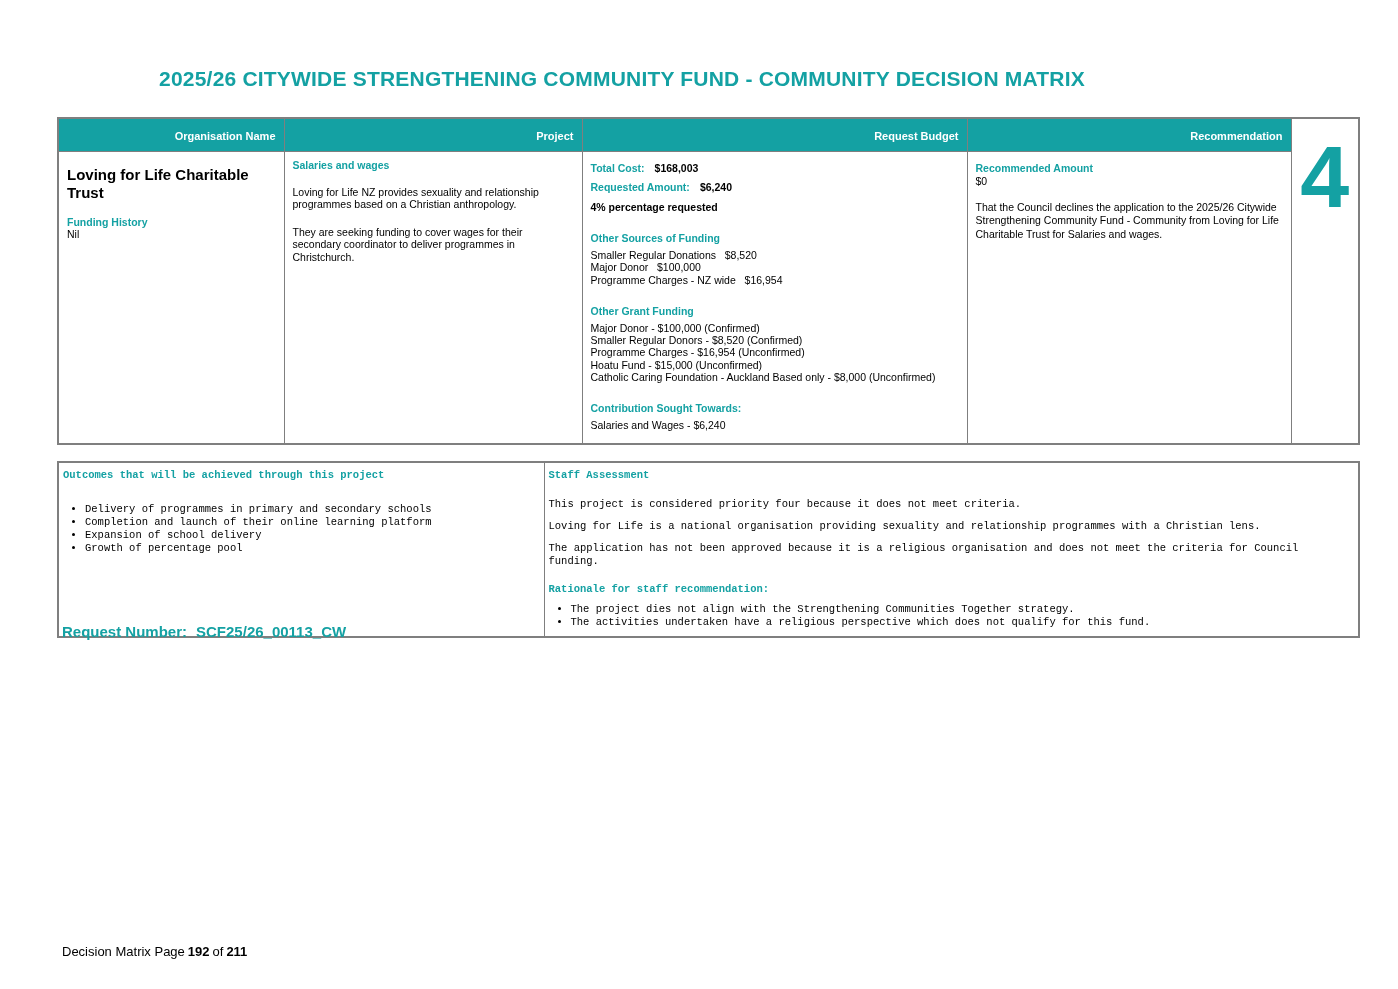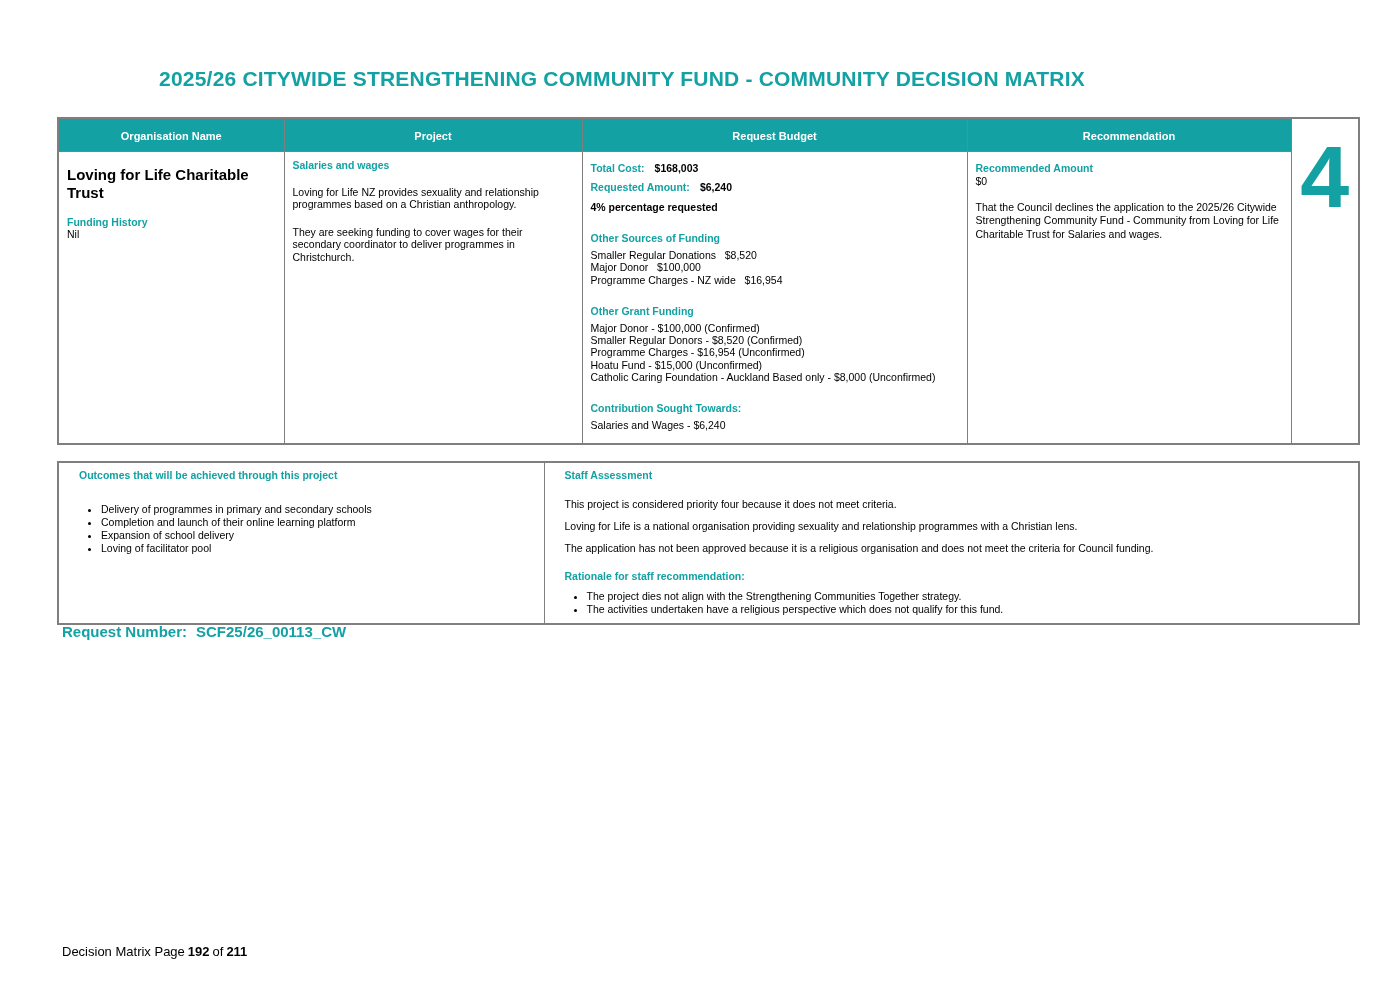--- a/index.html
+++ b/index.html
@@ -16,21 +16,21 @@
     font-size:21px; font-weight:bold; letter-spacing:0.2px;
   }
   table { border-collapse:collapse; table-layout:fixed; }
   .matrix-table {
     position:absolute; top:117px; left:57px; width:1301px;
     border:2px solid var(--border);
   }
   .matrix-table th, .matrix-table td { border:1px solid var(--border); }
   .matrix-table th {
     background:var(--teal); color:#fff; font-size:11px; font-weight:bold;
-    text-align:center; vertical-align:middle; height:33px; padding:8px 8px 6px 8px;
+    text-align:right; vertical-align:middle; height:33px; padding:8px 8px 6px 8px;
   }
   .matrix-table td.body-cell {
     background:#fff; vertical-align:top; height:293px;
     padding:10px 8px; line-height:1.2;
   }
   .priority-cell {
     background:#fff; vertical-align:top; text-align:center; padding-top:18px;
   }
   .priority-number {
     color:var(--teal); font-size:88px; font-weight:bold; line-height:0.9;
@@ -54,21 +54,21 @@
   
   .rec-amount-value { margin-top:1px; }
   .rec-text { margin-top:13px; line-height:1.3; }
   
   .assessment-table {
     position:absolute; top:461px; left:57px; width:1301px;
     border:2px solid var(--border);
   }
   .assessment-table td {
     border:1px solid var(--border); vertical-align:top;
-    height:146px; padding:6px 20px; line-height:1.2;
+    height:146px; padding:6px 4px; line-height:1.2;font-family:Liberation Mono, monospace;
   }
   .outcomes-list { margin-top:21px; padding-left:22px; }
   .outcomes-list li { line-height:1.24; }
   .staff-paragraphs div { margin-top:16px; line-height:1.25; }
   .staff-paragraphs div + div { margin-top:9px; }
   .rationale-label { margin-top:15px; }
   .rationale-list { margin-top:7px; padding-left:22px; }
   .rationale-list li { line-height:1.3; }
   
   .request-number { position:absolute; top:623px; left:62px; font-size:15px; }
@@ -153,21 +153,21 @@
       <col style="width:815px">
     </colgroup>
   <tbody>
       <tr>
     <td>
       <div class="teal-label">Outcomes that will be achieved through this project</div>
       <ul class="outcomes-list">
             <li>Delivery of programmes in primary and secondary schools</li>
             <li>Completion and launch of their online learning platform</li>
             <li>Expansion of school delivery</li>
-            <li>Loving of facilitator pool</li>
+            <li>Growth of percentage pool</li>
           </ul>
     </td>
     <td>
       <div class="teal-label">Staff Assessment</div>
       <div class="staff-paragraphs">
             <div>This project is considered priority four because it does not meet criteria.</div>
             <div>Loving for Life is a national organisation providing sexuality and relationship programmes with a Christian lens.</div>
             <div>The application has not been approved because it is a religious organisation and does not meet the criteria for Council funding.</div>
           </div>
       <div class="teal-label rationale-label">Rationale for staff recommendation:</div>

